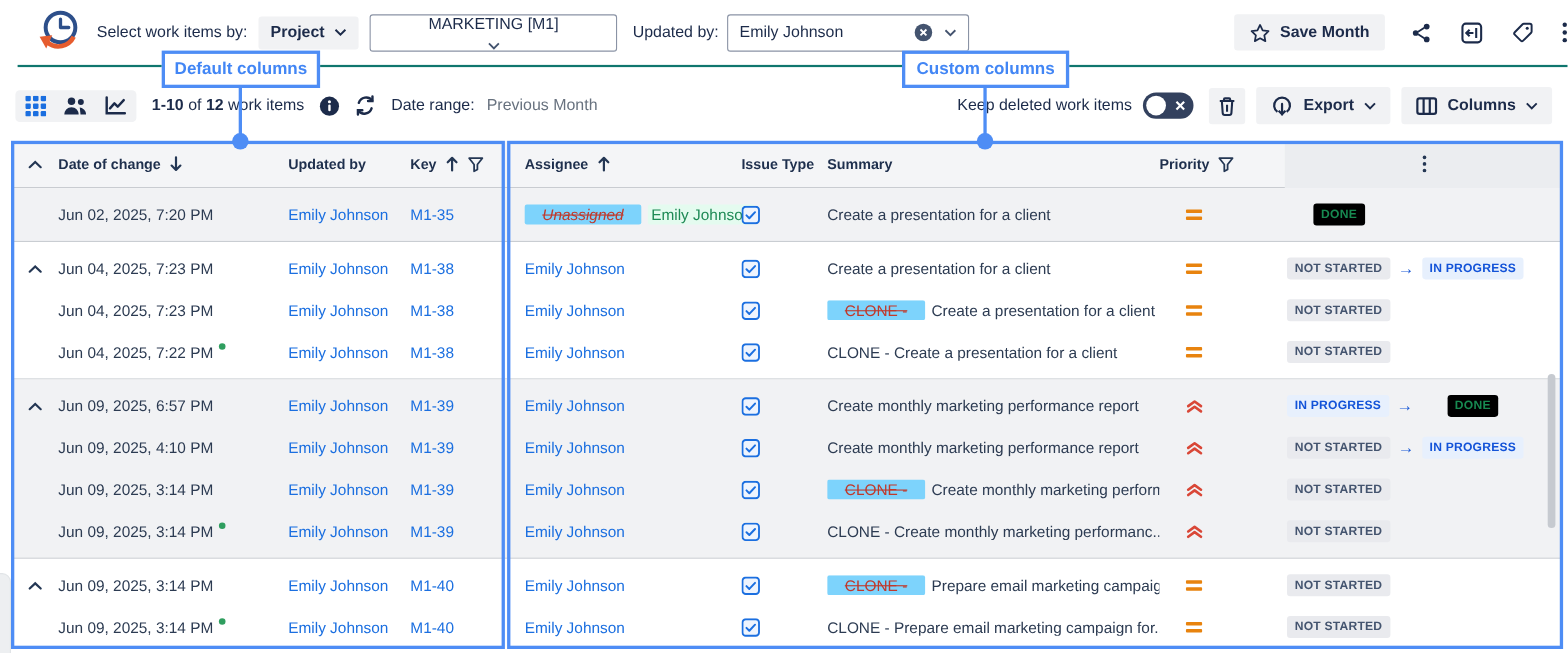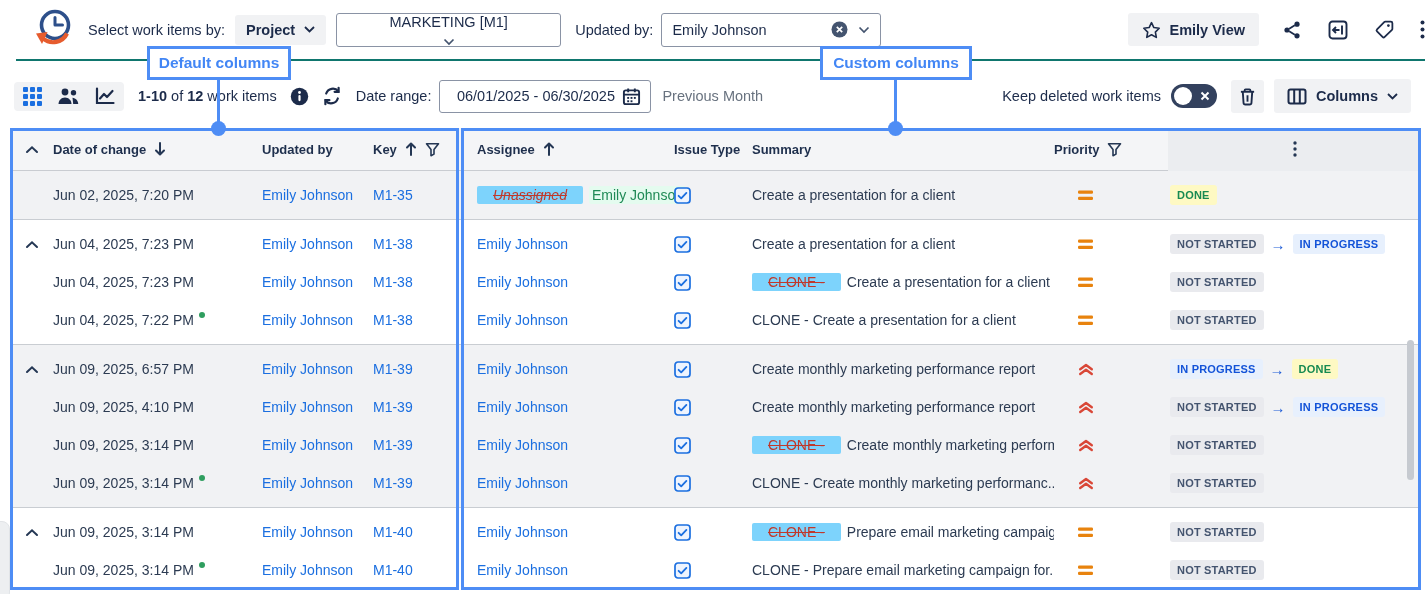--- a/index.html
+++ b/index.html
@@ -97,21 +97,21 @@
     background:#2f9e5f; margin-left:5px; position:relative; top:-5px; }
   .removed { color:#c0392b; text-decoration:line-through; background:#7dd3fc;
     padding:1px 16px; border-radius:2px; margin-right:6px; white-space:nowrap; }
   .removed.ital { font-style:italic; }
   .added { color:#1f8a56; background:#e4fbef; padding:1px 3px; border-radius:2px; white-space:nowrap; }
   .prio-wrap { margin-left:24px; }
   .badge { font-size:11px; font-weight:bold; padding:4px 7px; border-radius:3px;
     letter-spacing:.2px; white-space:nowrap; }
   .badge.gray { background:#e9eaee; color:#44546f; }
   .badge.blue { background:#e7f0fd; color:#1353d8; }
-  .badge.green { background:#fef9c3; color:#178a51; }
+  .badge.green { background:#000000; color:#178a51;margin-left:24px; }
   .st-arrow { color:#1d5bd6; font-size:15px; margin:0 7px; }
 
   
   .anno-box { position:absolute; top:128px; height:462px; border:3px solid #4e8df5;
     pointer-events:none; z-index:5; }
   .anno-box.default { left:10px; width:449px; }
   .anno-box.custom { left:461px; width:960px; }
 
   .scroll-thumb { position:absolute; left:1407px; top:340px; width:7px; height:140px;
     background:#c6cad0; border-radius:4px; z-index:4; }
@@ -154,21 +154,21 @@
     </span>
     <svg width="12" height="8" viewBox="0 0 12 8">
         <path d="M1.5 1.5L6 6l4.5-4.5" stroke="#44546f" stroke-width="1.7" fill="none"></path>
       </svg>
   </div>
   <div class="topbar-right">
     <button class="saveview-btn">
       <svg width="19" height="18" viewBox="0 0 20 19">
           <path d="M10 1.8l2.5 5.1 5.6.8-4 4 1 5.6-5.1-2.7-5 2.7 1-5.6-4.1-4 5.6-.8z" fill="none" stroke="#1c2b4a" stroke-width="1.7" stroke-linejoin="round"></path>
         </svg>
-      <span>Emily View</span>
+      <span>Save Month</span>
     </button>
     <button class="icon-btn">
       <svg width="20" height="20" viewBox="0 0 20 20">
         <path d="M7.2 8.8l5.6-3.6M7.2 11.2l5.6 3.6" stroke="#1c2b4a" stroke-width="1.7"></path>
         <circle cx="15" cy="4.2" r="2.6" fill="#1c2b4a"></circle>
           <circle cx="5" cy="10" r="2.6" fill="#1c2b4a"></circle>
           <circle cx="15" cy="15.8" r="2.6" fill="#1c2b4a"></circle>
       </svg>
     </button>
     <button class="icon-btn">
@@ -238,52 +238,47 @@
   </span>
   <span class="tb-ic">
     <svg width="20" height="20" viewBox="0 0 20 20" fill="none" stroke="#1c2b4a" stroke-width="2.2" stroke-linecap="round">
       <path d="M4.2 7.5A7 7 0 0 1 16.3 5.3"></path>
         <path d="M16.6 1.8v4h-4"></path>
       <path d="M15.8 12.5A7 7 0 0 1 3.7 14.7"></path>
         <path d="M3.4 18.2v-4h4"></path>
     </svg>
   </span>
   <span class="dr-lbl">Date range:</span>
-  <div class="date-input">
-    <span class="val">06/01/2025 - 06/30/2025</span>
-    <span>
-      <svg width="19" height="19" viewBox="0 0 20 20">
-        <rect x="2" y="3.5" width="16" height="14.5" rx="2" fill="none" stroke="#1c2b4a" stroke-width="2"></rect>
-        <path d="M2 8h16M6.5 1.5v4M13.5 1.5v4" stroke="#1c2b4a" stroke-width="2"></path>
-        <g fill="#1c2b4a">
-            <rect x="5.5" y="10.5" width="2" height="2"></rect>
-            <rect x="9" y="10.5" width="2" height="2"></rect>
-            <rect x="12.5" y="10.5" width="2" height="2"></rect>
-            <rect x="5.5" y="14" width="2" height="2"></rect>
-            <rect x="9" y="14" width="2" height="2"></rect>
-          </g>
-      </svg>
-    </span>
-  </div>
   <span class="prevmonth">Previous Month</span>
   <div class="toolbar-right">
     <span class="keep-lbl">Keep deleted work items</span>
     <span class="toggle">
       <span class="knob"></span>
       <svg width="10" height="10" viewBox="0 0 10 10">
           <path d="M1.5 1.5l7 7M8.5 1.5l-7 7" stroke="#fff" stroke-width="2"></path>
         </svg>
     </span>
     <button class="sq-btn">
       <svg width="17" height="19" viewBox="0 0 18 19" fill="none" stroke="#1c2b4a" stroke-width="2">
         <path d="M2 4.5h14"></path>
           <path d="M6 4.5V3a1 1 0 0 1 1-1h4a1 1 0 0 1 1 1v1.5"></path>
         <path d="M4 4.5l.8 11.6a2 2 0 0 0 2 1.9h4.4a2 2 0 0 0 2-1.9l.8-11.6"></path>
           <path d="M9 8.2v6.8"></path>
       </svg>
+    </button>
+    <button class="bar-btn">
+      <svg width="21" height="20" viewBox="0 0 21 20" fill="none" stroke="#1c2b4a" stroke-width="2">
+        <path d="M6.3 15.8a7.2 7.2 0 1 1 8.4 0"></path>
+        <path d="M10.5 8.5v9.5" stroke-linecap="round"></path>
+          <path d="M7.4 14.6l3.1 3.1 3.1-3.1"></path>
+      </svg>
+      <span>Export</span>
+      <svg width="11" height="7" viewBox="0 0 11 7">
+          <path d="M1 1l4.5 4.5L10 1" stroke="#1c2b4a" stroke-width="1.8" fill="none"></path>
+        </svg>
     </button>
     <button class="bar-btn">
       <svg width="20" height="17" viewBox="0 0 20 17">
         <rect x="1.5" y="1.5" width="17" height="14" rx="2" fill="none" stroke="#1c2b4a" stroke-width="2"></rect>
         <path d="M7.2 1.5v14M12.8 1.5v14" stroke="#1c2b4a" stroke-width="2"></path>
       </svg>
       <span>Columns</span>
       <svg width="11" height="7" viewBox="0 0 11 7">
           <path d="M1 1l4.5 4.5L10 1" stroke="#1c2b4a" stroke-width="1.8" fill="none"></path>
         </svg>

